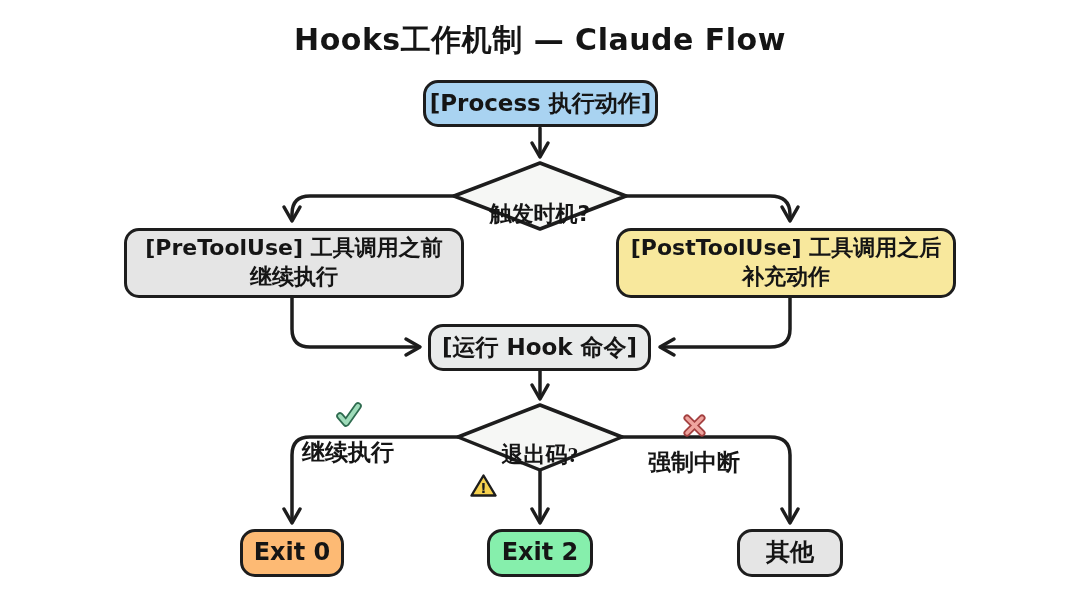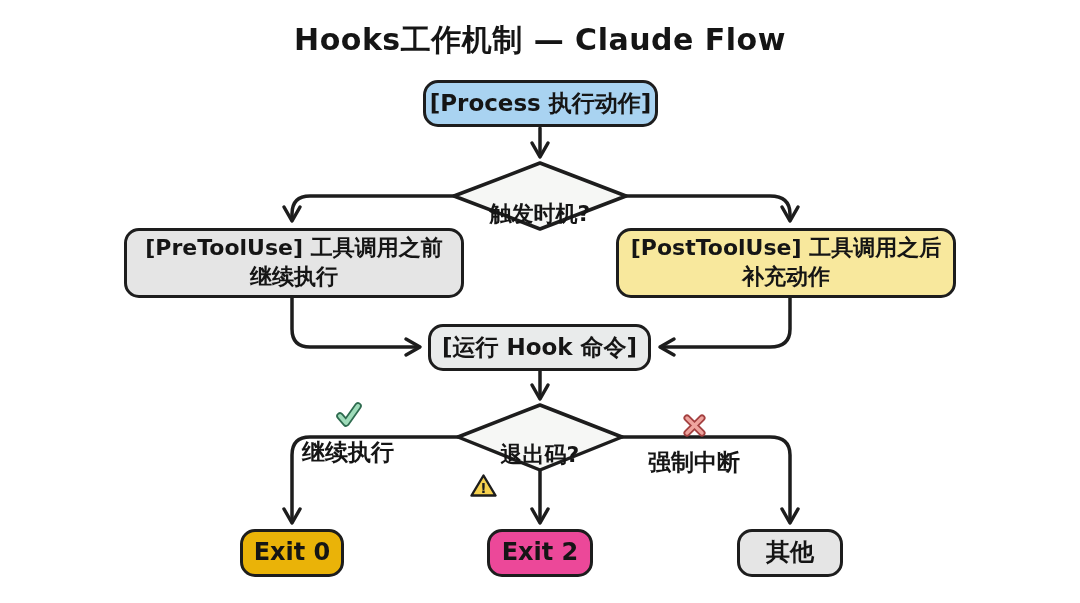--- a/index.html
+++ b/index.html
@@ -49,21 +49,21 @@
   .diamond-label {
     position: absolute;
     display: flex;
     align-items: flex-end;
     justify-content: center;
     font-weight: 700;
     font-size: 22px;
     white-space: nowrap;
   }
   .dl-trigger { left: 454px; top: 163px; width: 172px; height: 66px; }
-  .dl-exit    { left: 458px; top: 405px; width: 164px; height: 65px; }
+  .dl-exit    { left: 458px; top: 405px; width: 164px; height: 65px; font-family: Liberation Serif, serif; }
   .edge-label {
     position: absolute;
     display: flex;
     align-items: center;
     gap: 9px;
     font-weight: 700;
     font-size: 23px;
     white-space: nowrap;
     flex-direction: column;
   }
@@ -148,25 +148,25 @@
 
   <div class="edge-label el-warn">
     <span class="icon">
       <svg width="27" height="25" viewBox="0 0 27 25">
         <polygon points="13.5,2.5 25.5,22.5 1.5,22.5" stroke="#1d1d1d" stroke-width="2.4" stroke-linejoin="round" fill="#f6d14e"></polygon>
         <text x="13.5" y="20" text-anchor="middle" font-size="14" font-weight="bold" fill="#1d1d1d">!</text>
       </svg>
     </span>
   </div>
 
-  <div class="node node-exit0" style="background: #eab308; text-align: right;">
+  <div class="node node-exit0" style="background: #fdba74; text-align: right;">
     <span class="ln">Exit 0</span>
   </div>
 
-  <div class="node node-exit2" style="background: #ec4899;">
+  <div class="node node-exit2" style="background: #86efac;">
     <span class="ln">Exit 2</span>
   </div>
 
   <div class="node node-other" style="background: #e5e5e5;">
     <span class="ln">其他</span>
   </div>
 
 </div>
 
 </body></html>

